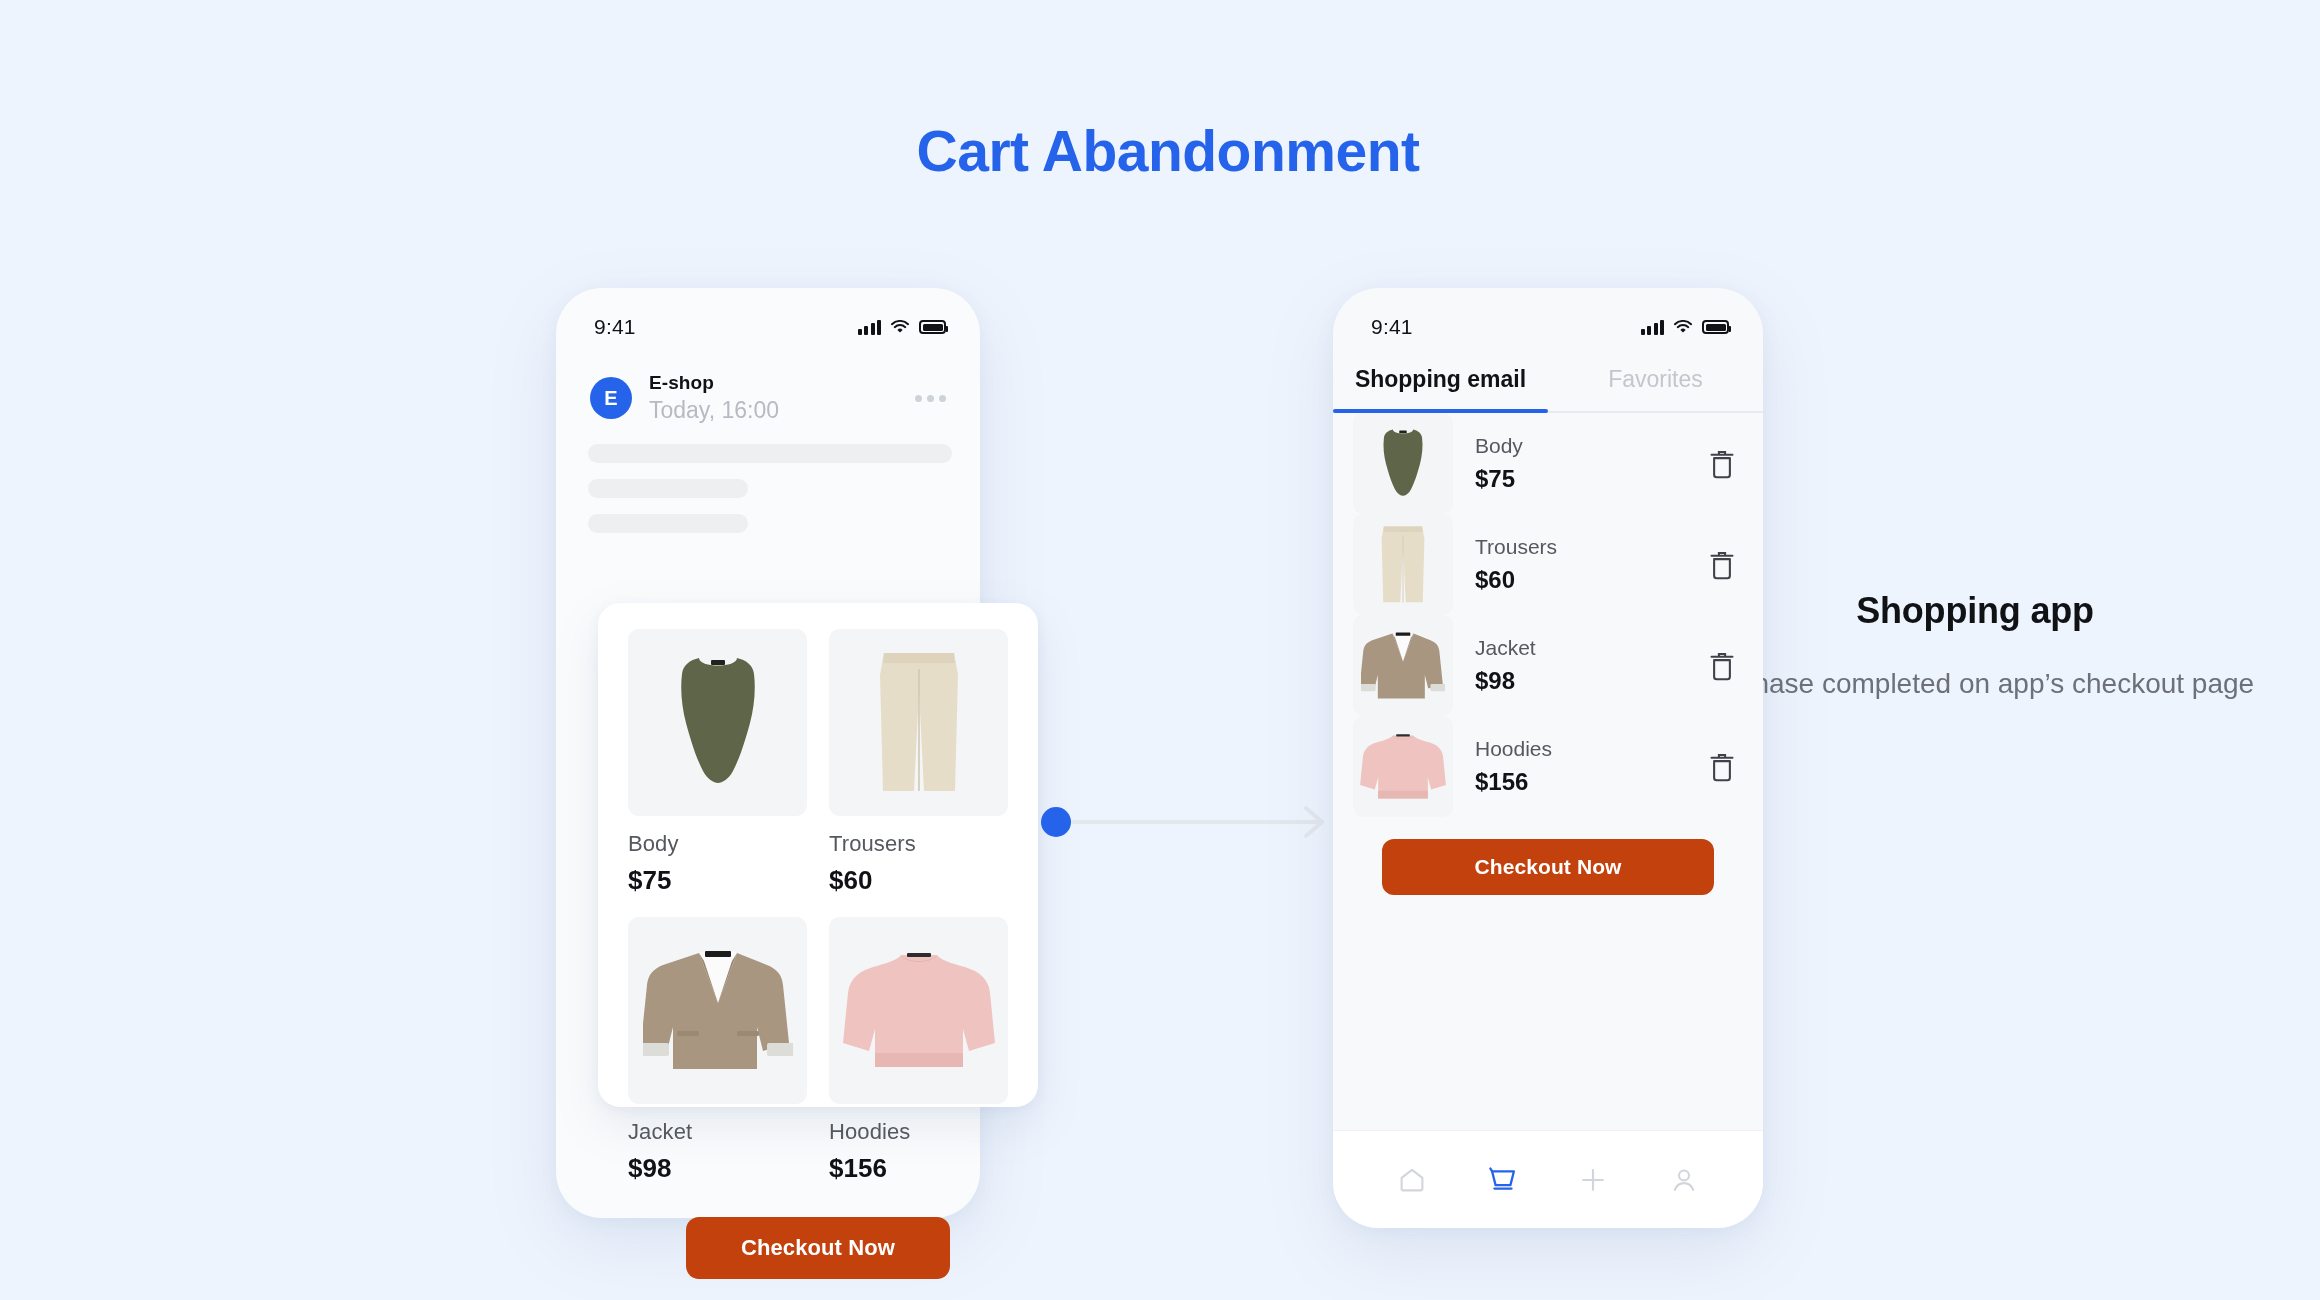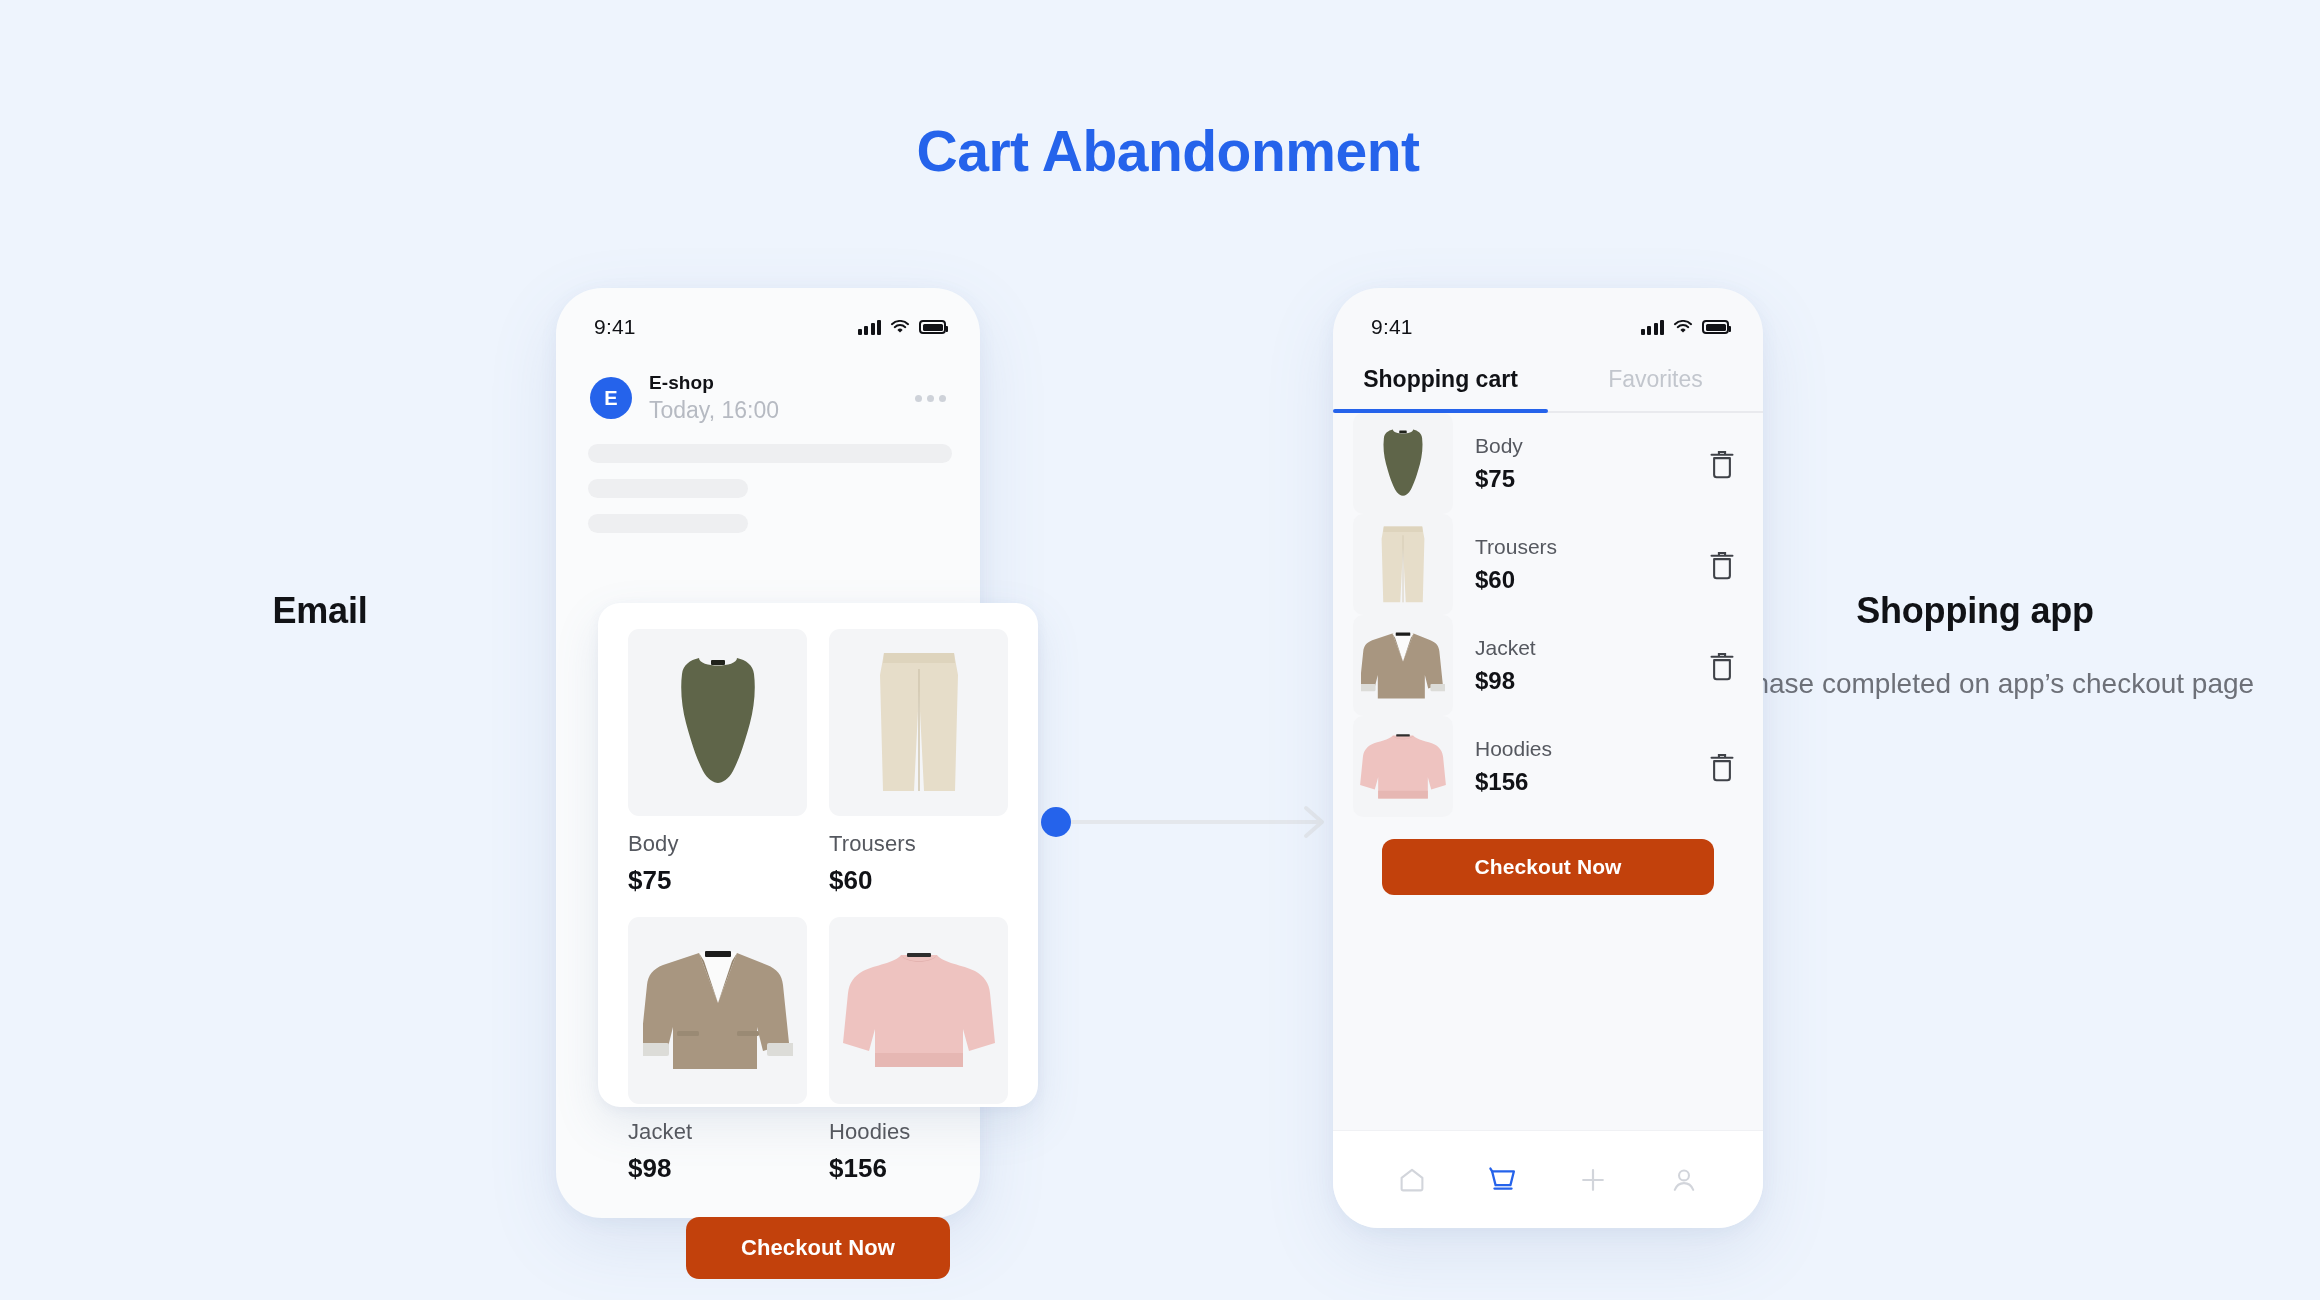--- a/index.html
+++ b/index.html
@@ -147,21 +147,20 @@
     padding:0 34px;
   }
   .nav-item{ cursor:pointer; display:flex; align-items:center; justify-content:center; width:56px; height:56px; }
 </style>
 </head>
 <body>
 
 <div class="page-title">Cart Abandonment</div>
 
 <div class="caption" id="caption-left">
-  <div class="cap-title">Email</div>
 </div>
 
 <div class="caption" id="caption-right">
   <div class="cap-title">Shopping app</div>
   <div class="cap-sub">Purchase completed on app’s checkout page</div>
 </div>
 
 <div class="phone" id="phone-email">
 
   <div class="statusbar">
@@ -287,21 +286,21 @@
         <path d="M4.7 7.2a7.6 7.6 0 0 1 10.6 0" stroke="#111216" stroke-width="1.9" fill="none" stroke-linecap="round"></path>
         <path d="M1.9 4.2a11.6 11.6 0 0 1 16.2 0" stroke="#111216" stroke-width="1.9" fill="none" stroke-linecap="round"></path>
       </svg>
       <span class="batt">
           <span></span>
         </span>
     </div>
   </div>
 
   <div class="tabs">
-    <div class="tab active">Shopping cart</div>
+    <div class="tab active">Shopping email</div>
     <div class="tab inactive">Favorites</div>
     <div class="tab-rule"></div>
     <div class="tab-ind"></div>
   </div>
 
   <div class="cart-list">
 
     <div class="cart-row">
       <div class="cart-thumb">
         <svg width="52" height="82" viewBox="0 0 98 150">

